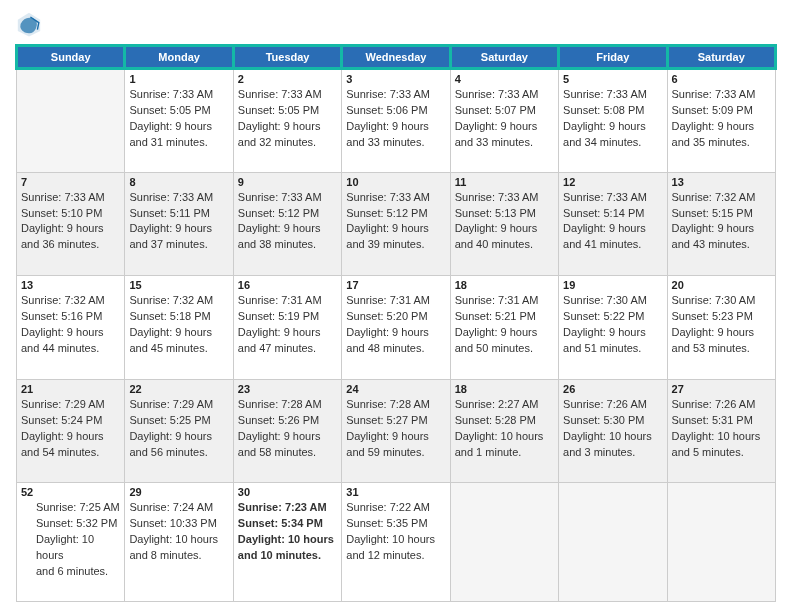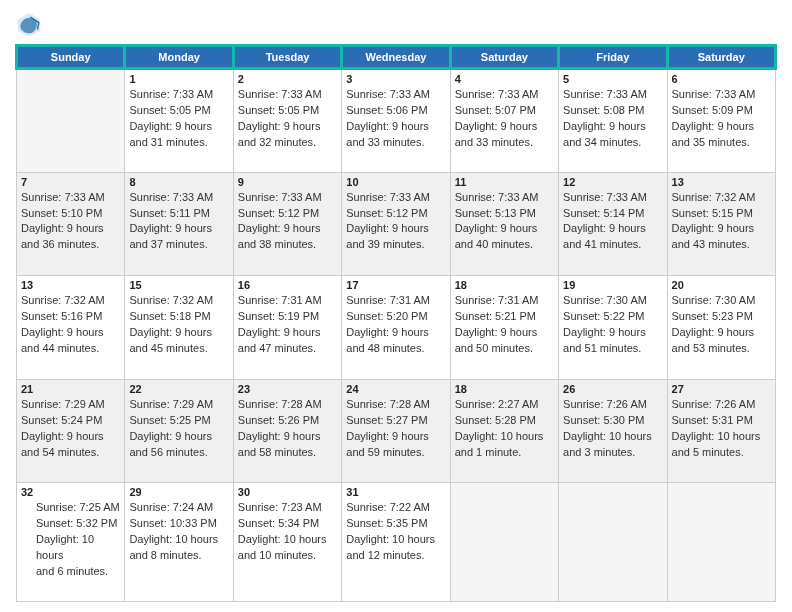--- a/index.html
+++ b/index.html
@@ -326,36 +326,36 @@
           <td class="gray-row">
             <span class="day-num">27</span>
             <div class="cell-text" style="white-space: pre-line;">Sunrise: 7:26 AM
 Sunset: 5:31 PM
 Daylight: 10 hours
 and 5 minutes.</div>
           </td>
         </tr>
         <tr>
           <td>
-            <span class="day-num">32</span>
+            <span class="day-num">52</span>
             <div class="cell-text" style="white-space: pre-line; margin-left: 15px;">Sunrise: 7:25 AM
 Sunset: 5:32 PM
 Daylight: 10 hours
 and 6 minutes.</div>
           </td>
           <td>
             <span class="day-num">29</span>
             <div class="cell-text" style="white-space: pre-line;">Sunrise: 7:24 AM
 Sunset: 10:33 PM
 Daylight: 10 hours
 and 8 minutes.</div>
           </td>
           <td>
             <span class="day-num">30</span>
-            <div class="cell-text" style="white-space: pre-line;">Sunrise: 7:23 AM
+            <div class="cell-text" style="white-space: pre-line; font-weight: bold;">Sunrise: 7:23 AM
 Sunset: 5:34 PM
 Daylight: 10 hours
 and 10 minutes.</div>
           </td>
           <td>
             <span class="day-num">31</span>
             <div class="cell-text" style="white-space: pre-line;">Sunrise: 7:22 AM
 Sunset: 5:35 PM
 Daylight: 10 hours
 and 12 minutes.</div>

